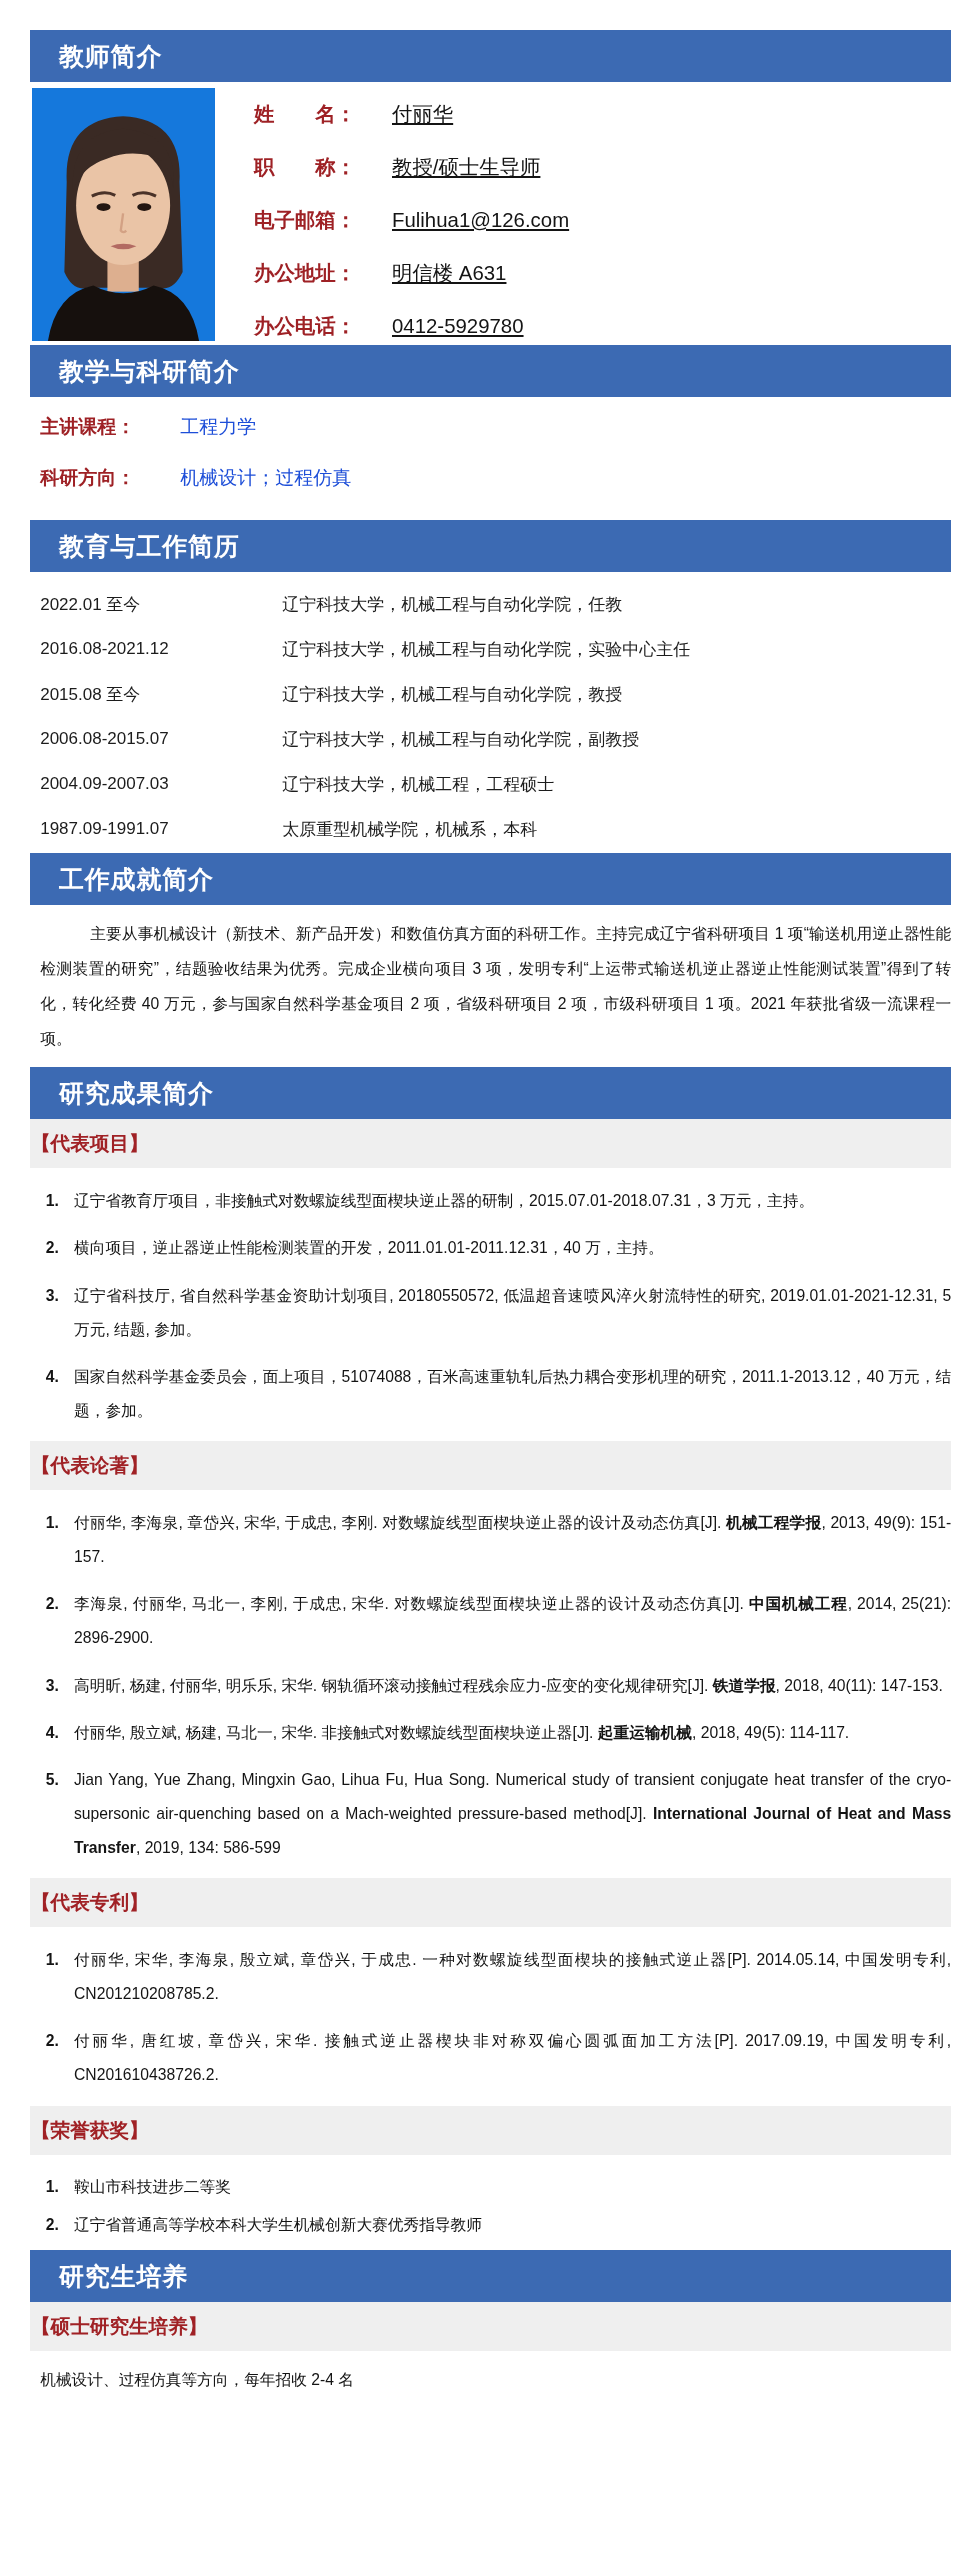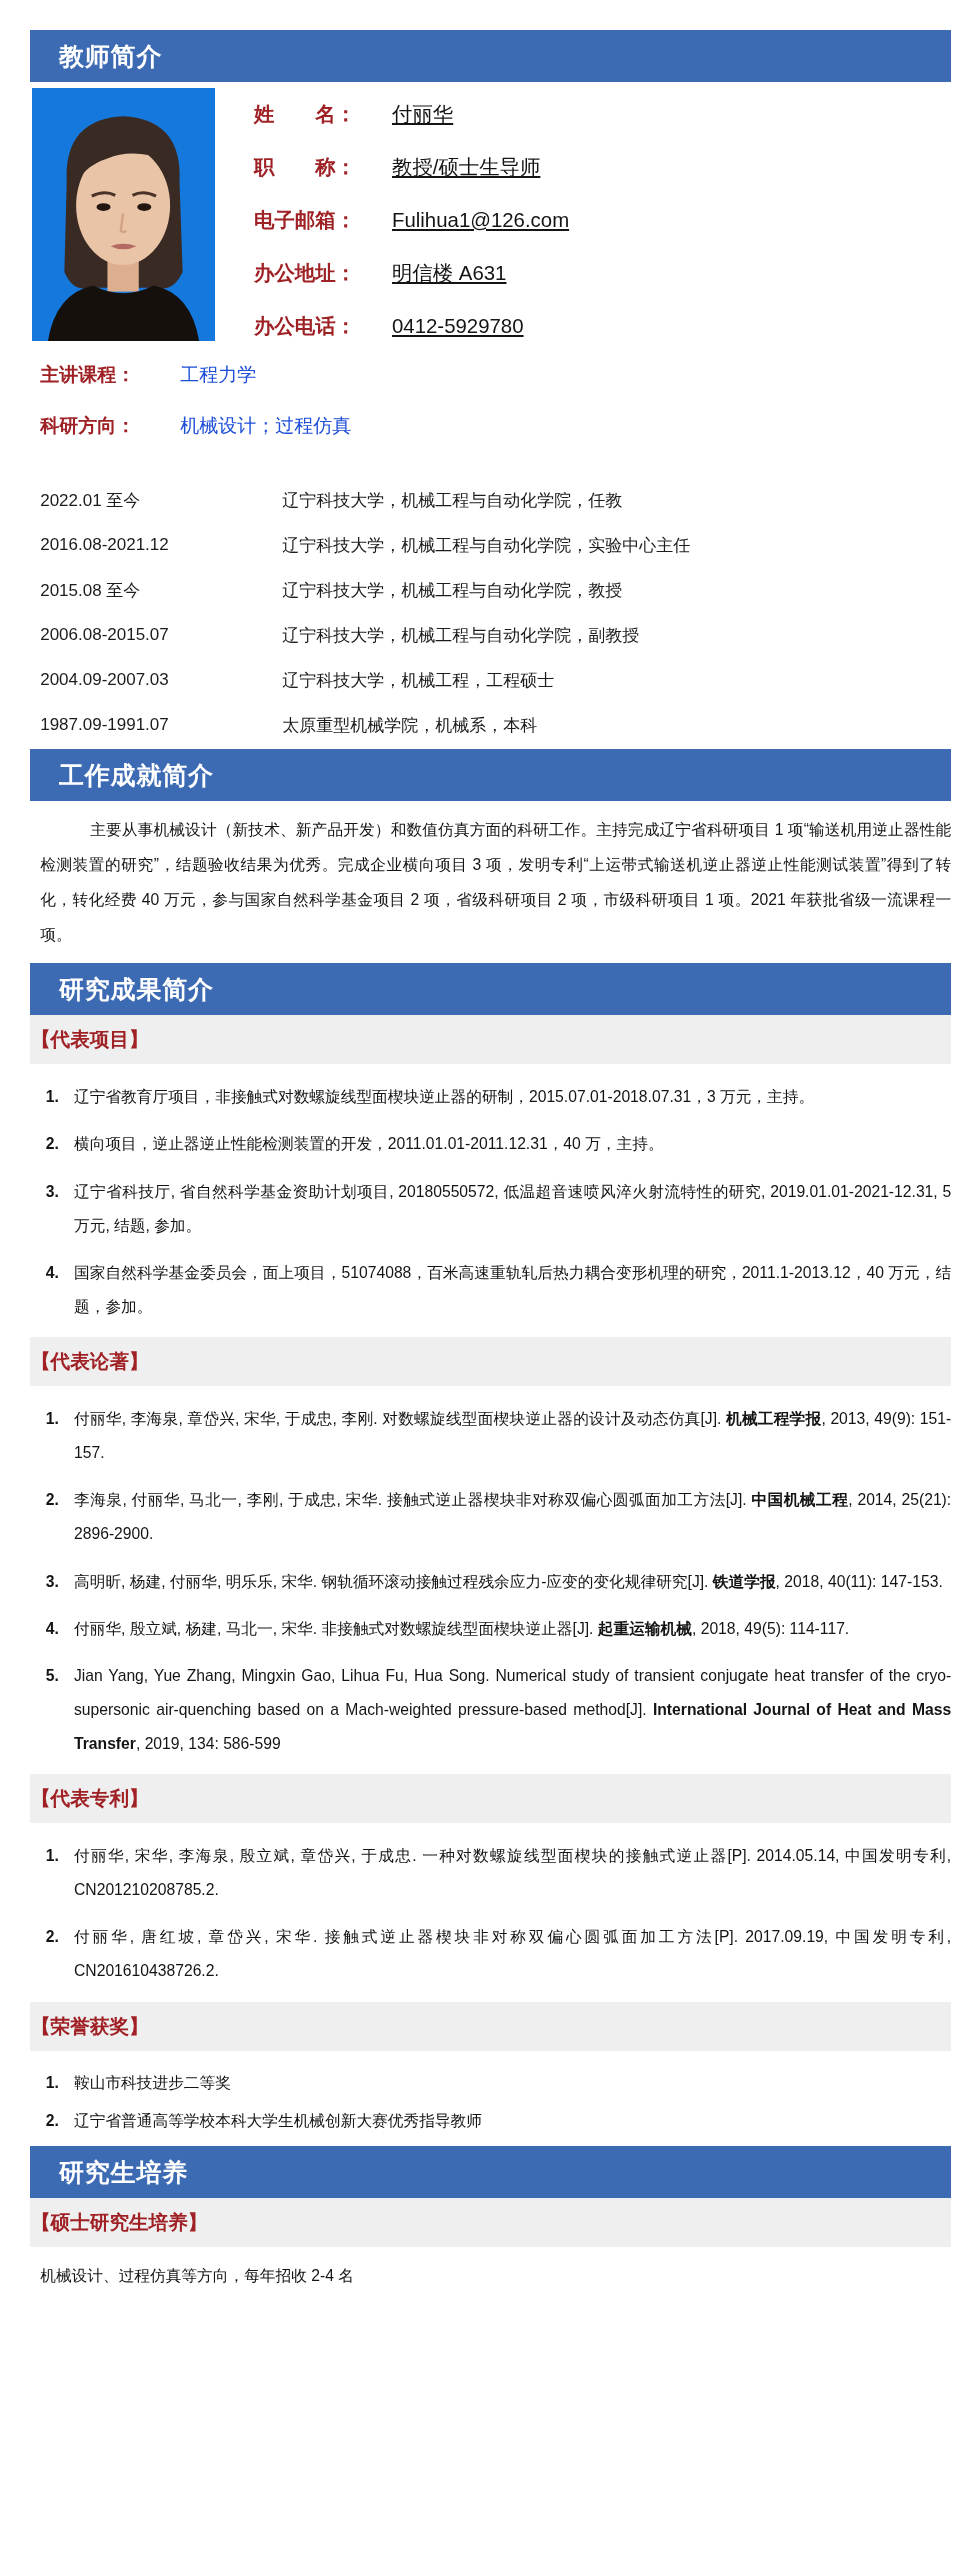--- a/index.html
+++ b/index.html
@@ -126,31 +126,37 @@
           <span class="info-label">办公地址：</span>
           <span class="info-value">明信楼 A631</span>
         </div>
         <div class="info-row">
           <span class="info-label">办公电话：</span>
           <span class="info-value">0412-5929780</span>
         </div>
       </div>
     </div>
 
+    <div class="section-bar">
+      <span>教学与科研简介</span>
+    </div>
     <div class="course-block">
       <div class="course-row">
         <span class="course-label">主讲课程：</span>
         <span class="course-value">工程力学</span>
       </div>
       <div class="course-row">
         <span class="course-label">科研方向：</span>
         <span class="course-value">机械设计；过程仿真</span>
       </div>
     </div>
 
+    <div class="section-bar">
+      <span>教育与工作简历</span>
+    </div>
     <div class="edu-block">
       <div class="edu-row">
         <span class="edu-period">2022.01 至今</span>
         <span class="edu-desc">辽宁科技大学，机械工程与自动化学院，任教</span>
       </div>
       <div class="edu-row">
         <span class="edu-period">2016.08-2021.12</span>
         <span class="edu-desc">辽宁科技大学，机械工程与自动化学院，实验中心主任</span>
       </div>
       <div class="edu-row">
@@ -188,21 +194,21 @@
       <li><span class="num">2.</span><span>横向项目，逆止器逆止性能检测装置的开发，2011.01.01-2011.12.31，40 万，主持。</span></li>
       <li><span class="num">3.</span><span>辽宁省科技厅, 省自然科学基金资助计划项目, 20180550572, 低温超音速喷风淬火射流特性的研究, 2019.01.01-2021-12.31, 5 万元, 结题, 参加。</span></li>
       <li><span class="num">4.</span><span>国家自然科学基金委员会，面上项目，51074088，百米高速重轨轧后热力耦合变形机理的研究，2011.1-2013.12，40 万元，结题，参加。</span></li>
     </ol>
 
     <div class="sub-band detached">
       <span>【代表论著】</span>
     </div>
     <ol class="ref-list">
       <li><span class="num">1.</span><span>付丽华, 李海泉, 章岱兴, 宋华, 于成忠, 李刚. 对数螺旋线型面楔块逆止器的设计及动态仿真[J]. </span><b>机械工程学报</b><span>, 2013, 49(9): 151-157.</span></li>
-      <li><span class="num">2.</span><span>李海泉, 付丽华, 马北一, 李刚, 于成忠, 宋华. 接触式逆止器楔块非对称双偏心圆弧面加工方法[J]. </span><b>中国机械工程</b><span>, 2014, 25(21): 2896-2900.</span></li>
+      <li><span class="num">2.</span><span>李海泉, 付丽华, 马北一, 李刚, 于成忠, 宋华. 对数螺旋线型面楔块逆止器的设计及动态仿真[J]. </span><b>中国机械工程</b><span>, 2014, 25(21): 2896-2900.</span></li>
       <li><span class="num">3.</span><span>高明昕, 杨建, 付丽华, 明乐乐, 宋华. 钢轨循环滚动接触过程残余应力-应变的变化规律研究[J]. </span><b>铁道学报</b><span>, 2018, 40(11): 147-153.</span></li>
       <li><span class="num">4.</span><span>付丽华, 殷立斌, 杨建, 马北一, 宋华. 非接触式对数螺旋线型面楔块逆止器[J]. </span><b>起重运输机械</b><span>, 2018, 49(5): 114-117.</span></li>
       <li><span class="num">5.</span><span>Jian Yang, Yue Zhang, Mingxin Gao, Lihua Fu, Hua Song. Numerical study of transient conjugate heat transfer of the cryo-supersonic air-quenching based on a Mach-weighted pressure-based method[J]. </span><b>International Journal of Heat and Mass Transfer</b><span>, 2019, 134: 586-599</span></li>
     </ol>
 
     <div class="sub-band detached">
       <span>【代表专利】</span>
     </div>
     <ol class="ref-list">
       <li><span class="num">1.</span><span>付丽华, 宋华, 李海泉, 殷立斌, 章岱兴, 于成忠. 一种对数螺旋线型面楔块的接触式逆止器[P]. 2014.05.14, 中国发明专利, CN201210208785.2.</span></li>

